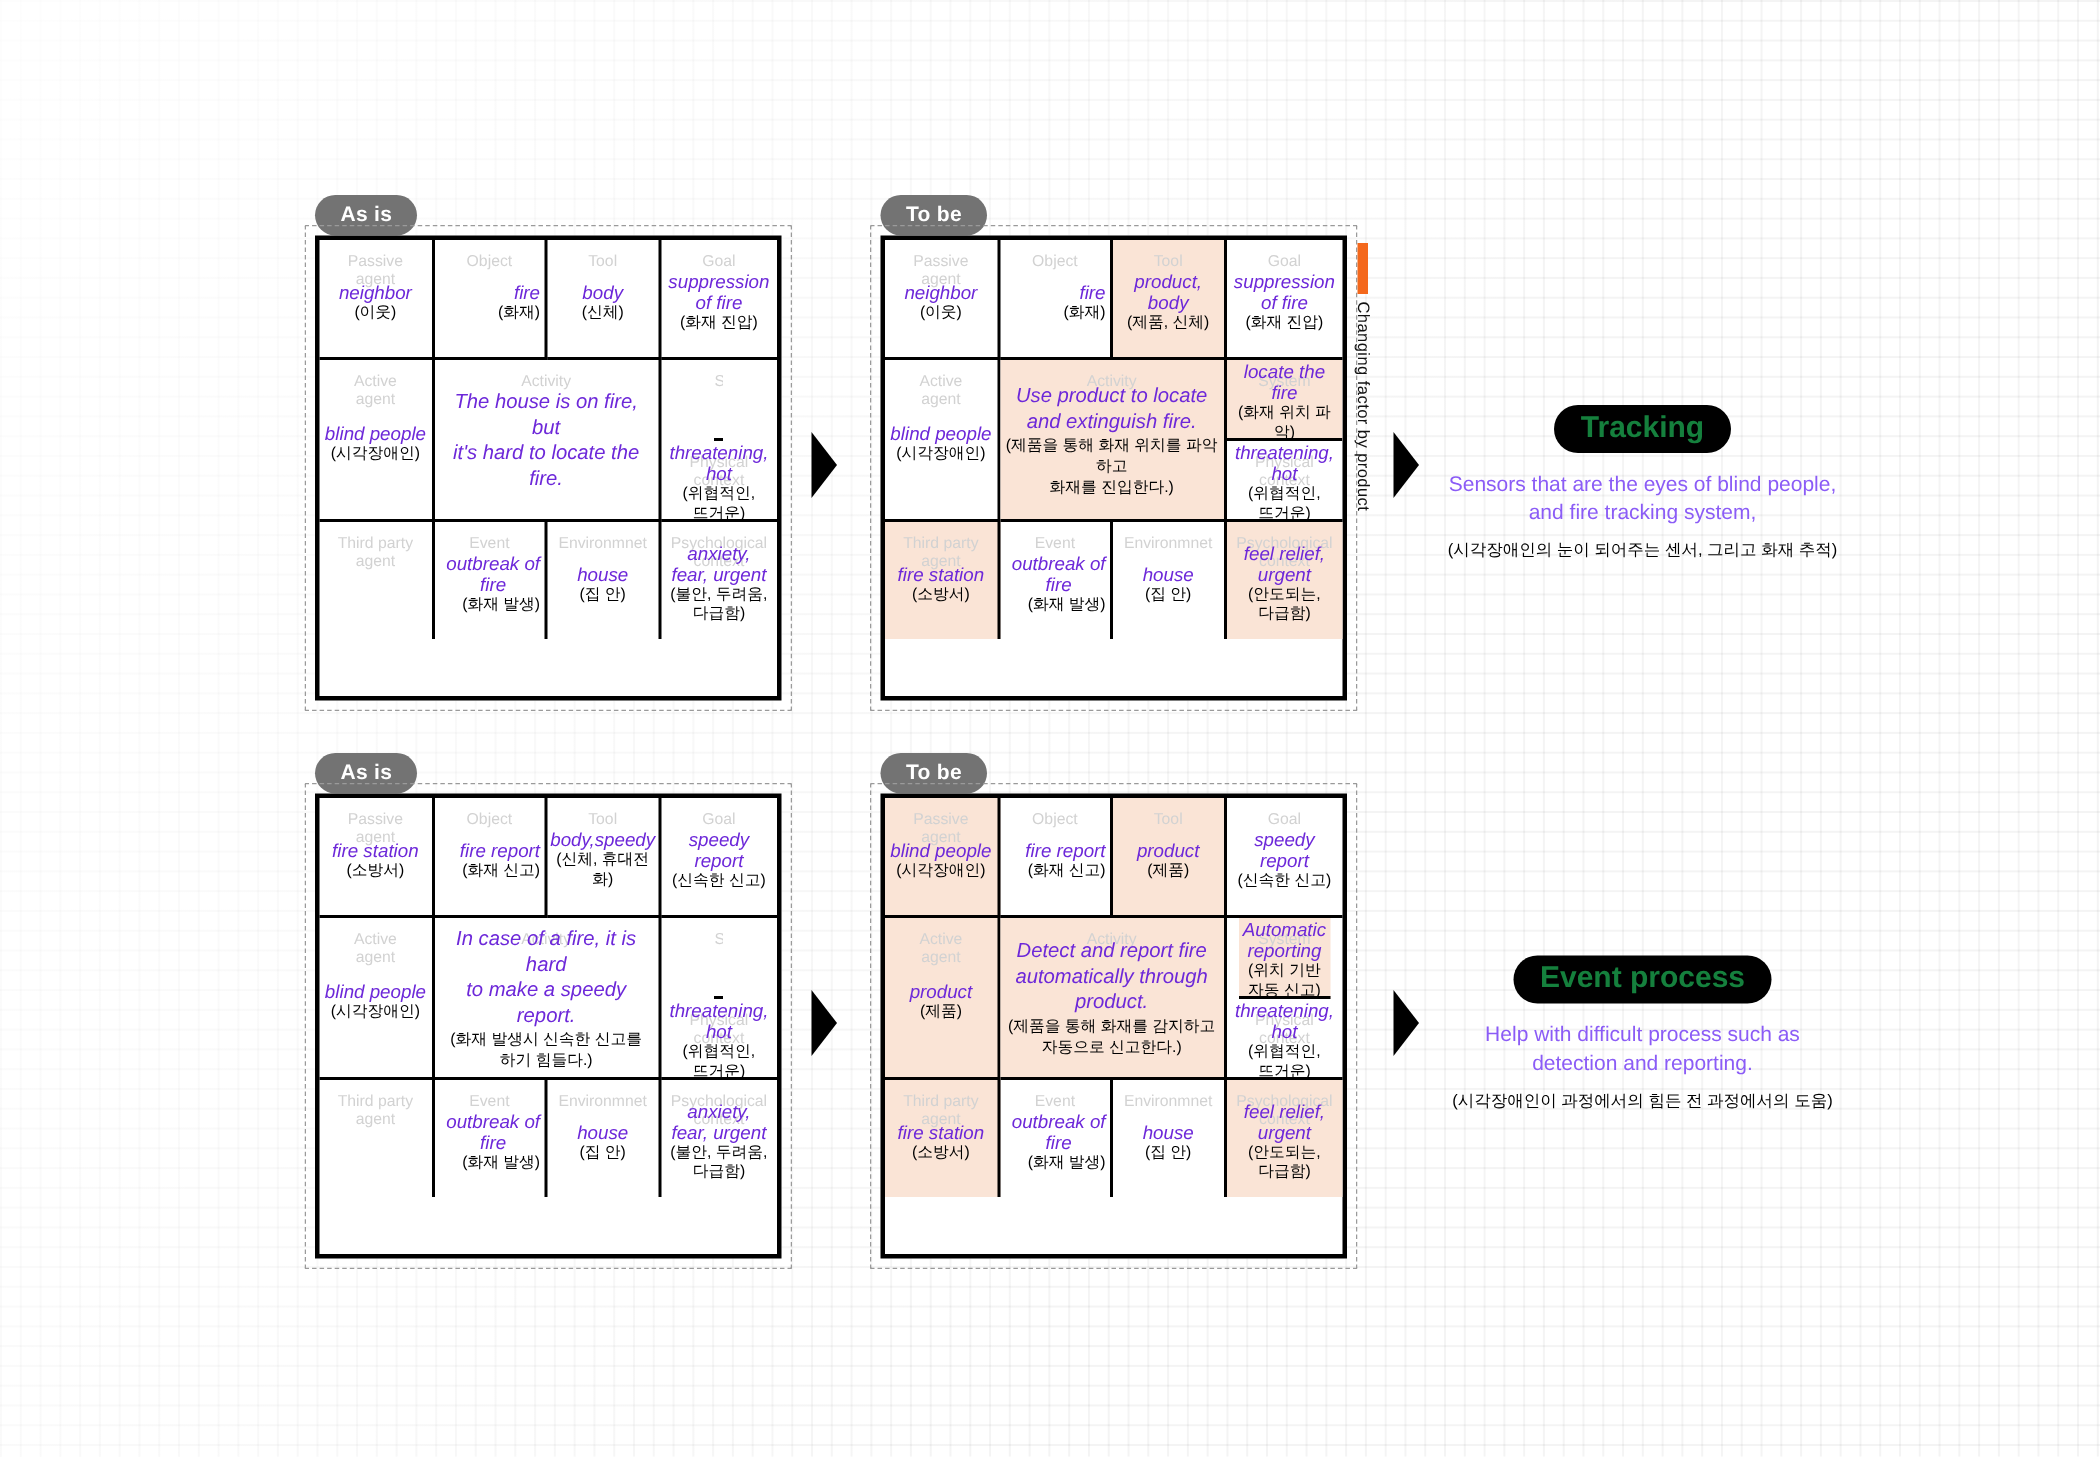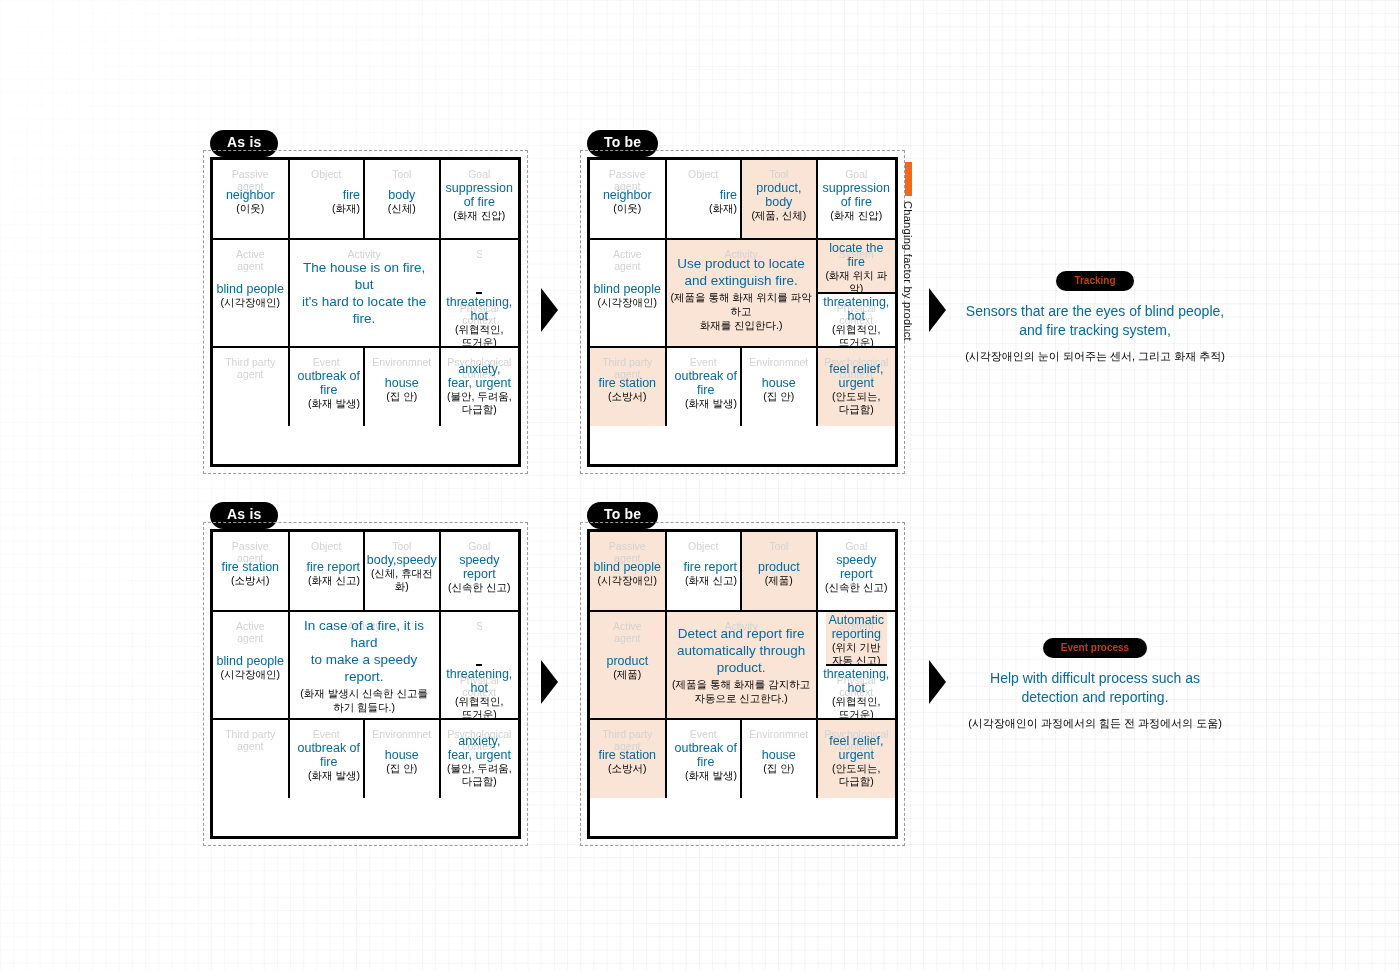--- a/index.html
+++ b/index.html
@@ -21,21 +21,21 @@
   #grid::after{
     content:"";position:absolute;inset:0;
     background:linear-gradient(115deg, rgba(255,255,255,.85) 0%, rgba(255,255,255,.35) 38%, rgba(255,255,255,0) 62%);
   }
 
   .canvas{position:absolute;inset:0;}
 
   
   .pill{
     position:absolute;
-    background:#000000;color:#fff;
+    background:#737373;color:#fff;
     border-radius:999px;
     font-size:14px;font-weight:700;
     letter-spacing:.2px;
     padding:4px 17px 5px;
     white-space:nowrap;
     line-height:1.25;
   }
 
   
   .block{position:absolute;}
@@ -79,22 +79,23 @@
     color:#d2d2d2;
     font-size:10.5px;
     line-height:11.5px;
     font-weight:400;
     pointer-events:none;
     text-align:center;
   }
   .val{
     position:relative;z-index:2;
     font-size:12.5px;line-height:14px;
-    color:#0369a1;font-weight:400;
+    color:#6d28d9;font-weight:400;
     margin-top:4px;
+    font-style:italic;
   }
   .kr{
     position:relative;z-index:2;
     font-size:10.5px;line-height:13px;color:#000;
   }
   .actv .val{font-size:13.5px;line-height:17px;margin-top:0;}
   .actv .kr{font-size:10.5px;line-height:14px;margin-top:1px;}
   .fill{background:#fae4d6;}
 
   
@@ -120,25 +121,25 @@
   .vertnote .bar{width:7px;height:34px;background:#f4681c;}
   .vertnote .vtxt{
     writing-mode:vertical-rl;
     font-size:11px;color:#111;margin-top:5px;letter-spacing:.3px;
     white-space:nowrap;
   }
 
   
   .callout{position:absolute;width:330px;text-align:center;}
   .callout .cpill{
-    display:inline-block;background:#000;color:#c2410c;border-radius:999px;
-    font-size:10px;font-weight:700;padding:4px 18px 5px;
+    display:inline-block;background:#000;color:#15803d;border-radius:999px;
+    font-size:20px;font-weight:700;padding:4px 18px 5px;
   }
   .callout .cen{
-    margin-top:11px;font-size:14px;line-height:19px;color:#0369a1;
+    margin-top:11px;font-size:14px;line-height:19px;color:#8b5cf6;
   }
   .callout .ckr{
     margin-top:9px;font-size:11px;line-height:15px;color:#000;
   }
 </style>
 </head>
 <body>
 
 <div id="grid"></div>
 <div class="canvas" id="canvas">

